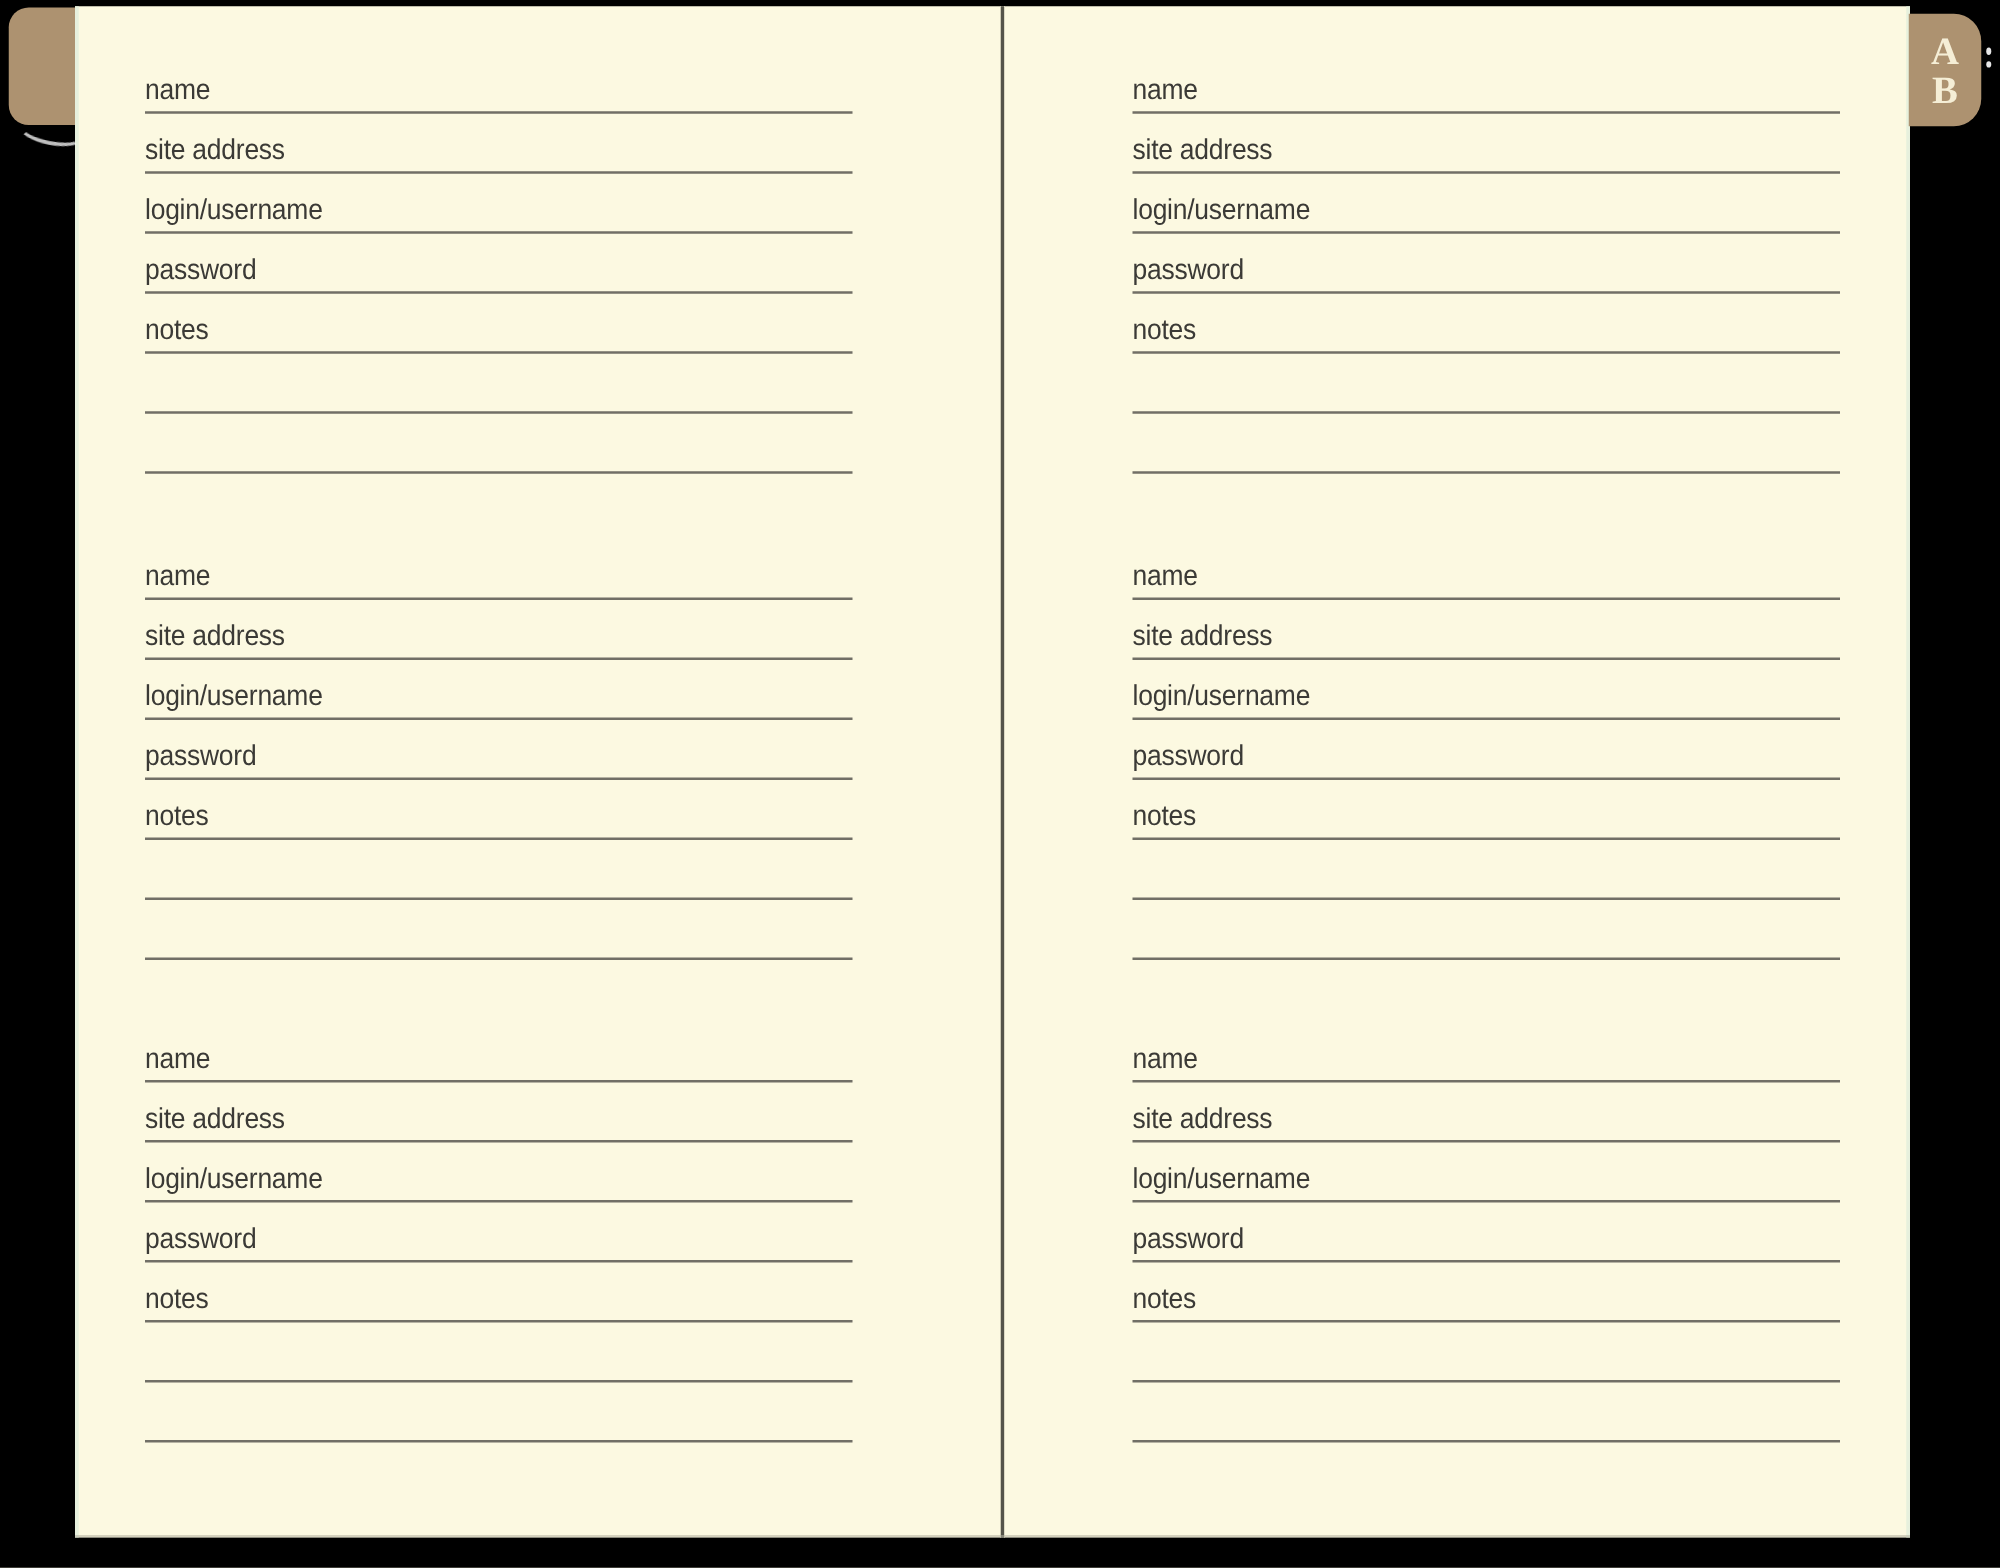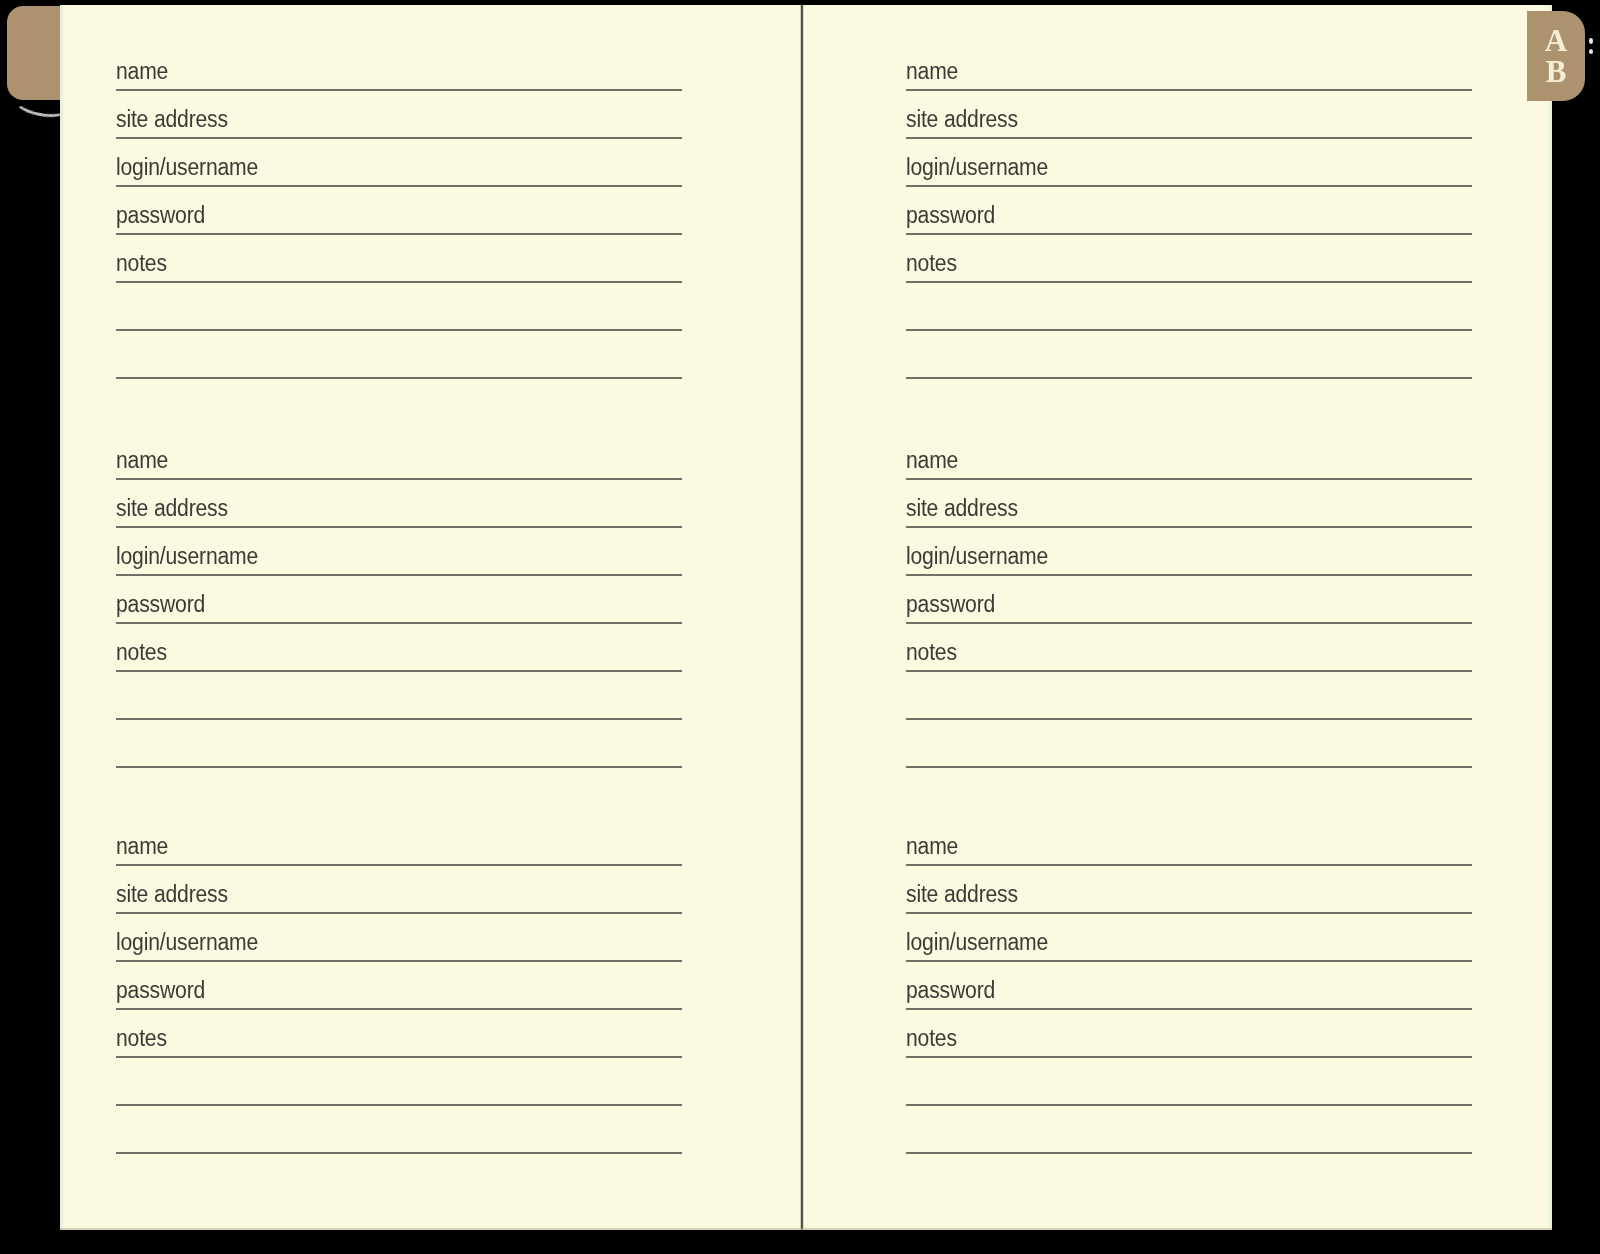--- a/index.html
+++ b/index.html
@@ -15,21 +15,20 @@
 
   
   .book {
     position: absolute;
     left: 60px;
     top: 5px;
     width: 1468px;
     height: 1225px;
     background: var(--page, #FCF9E1);
     z-index: 1;
-    padding-left: 24px;
   }
   .edge-left, .edge-right {
     position: absolute;
     top: 0; bottom: 0;
     width: 3px;
     background: var(--edge_highlight, #E3EFDC);
     opacity: 0.85;
     z-index: 3;
   }
   .edge-left  { left: 0; }

